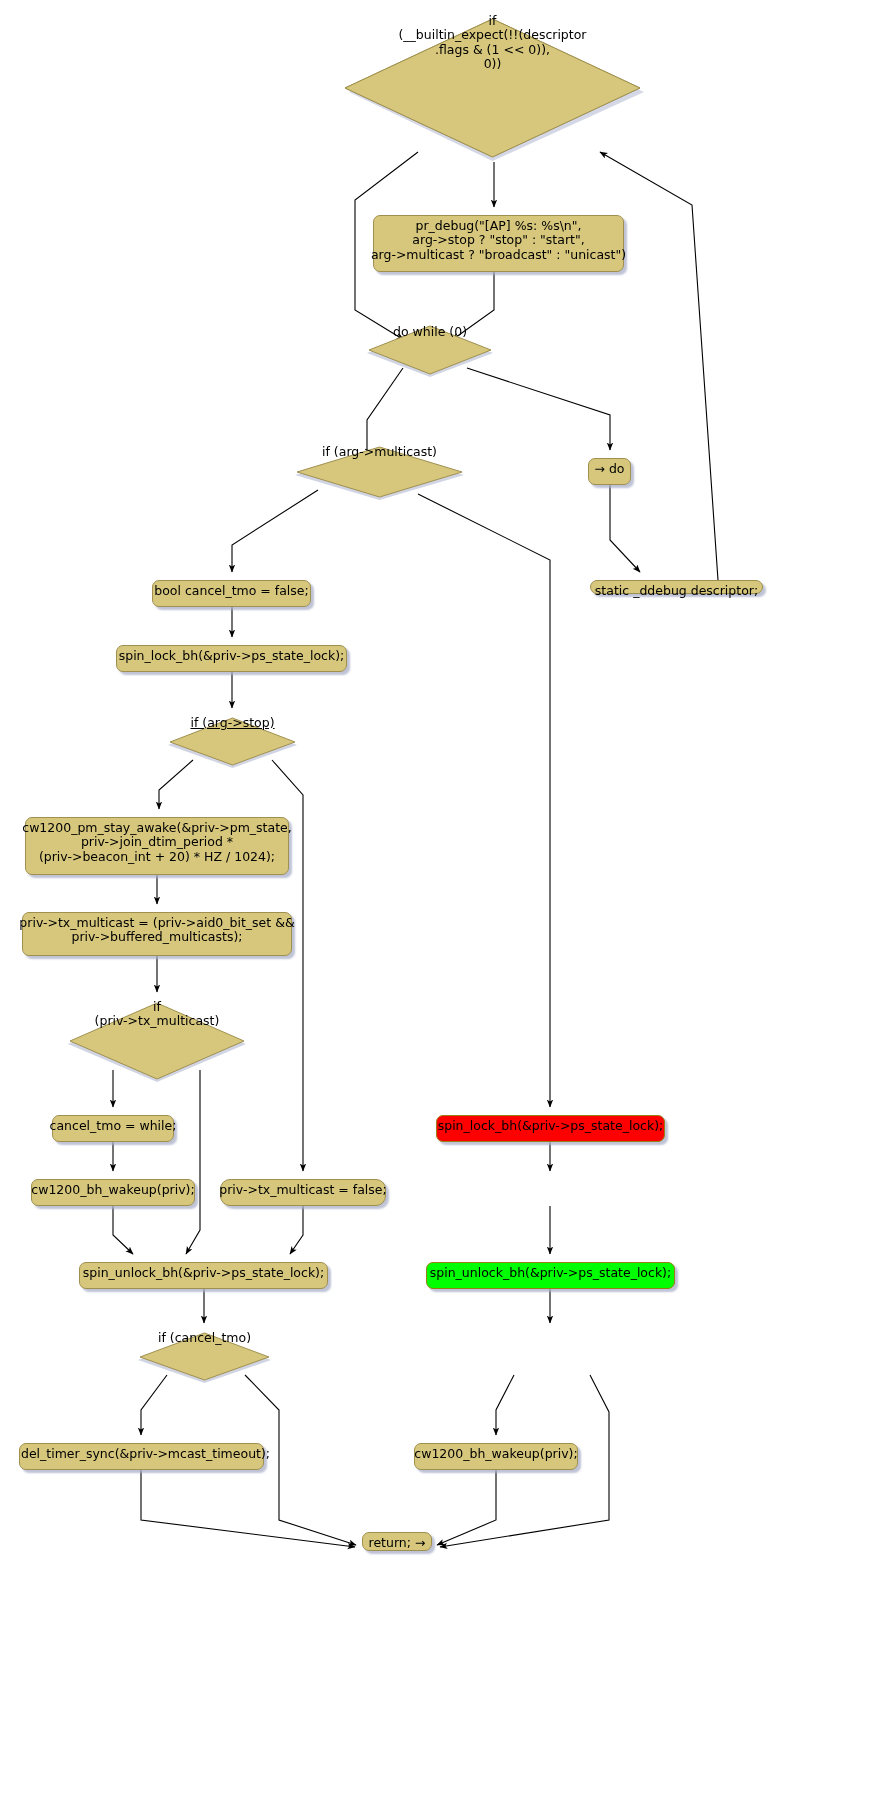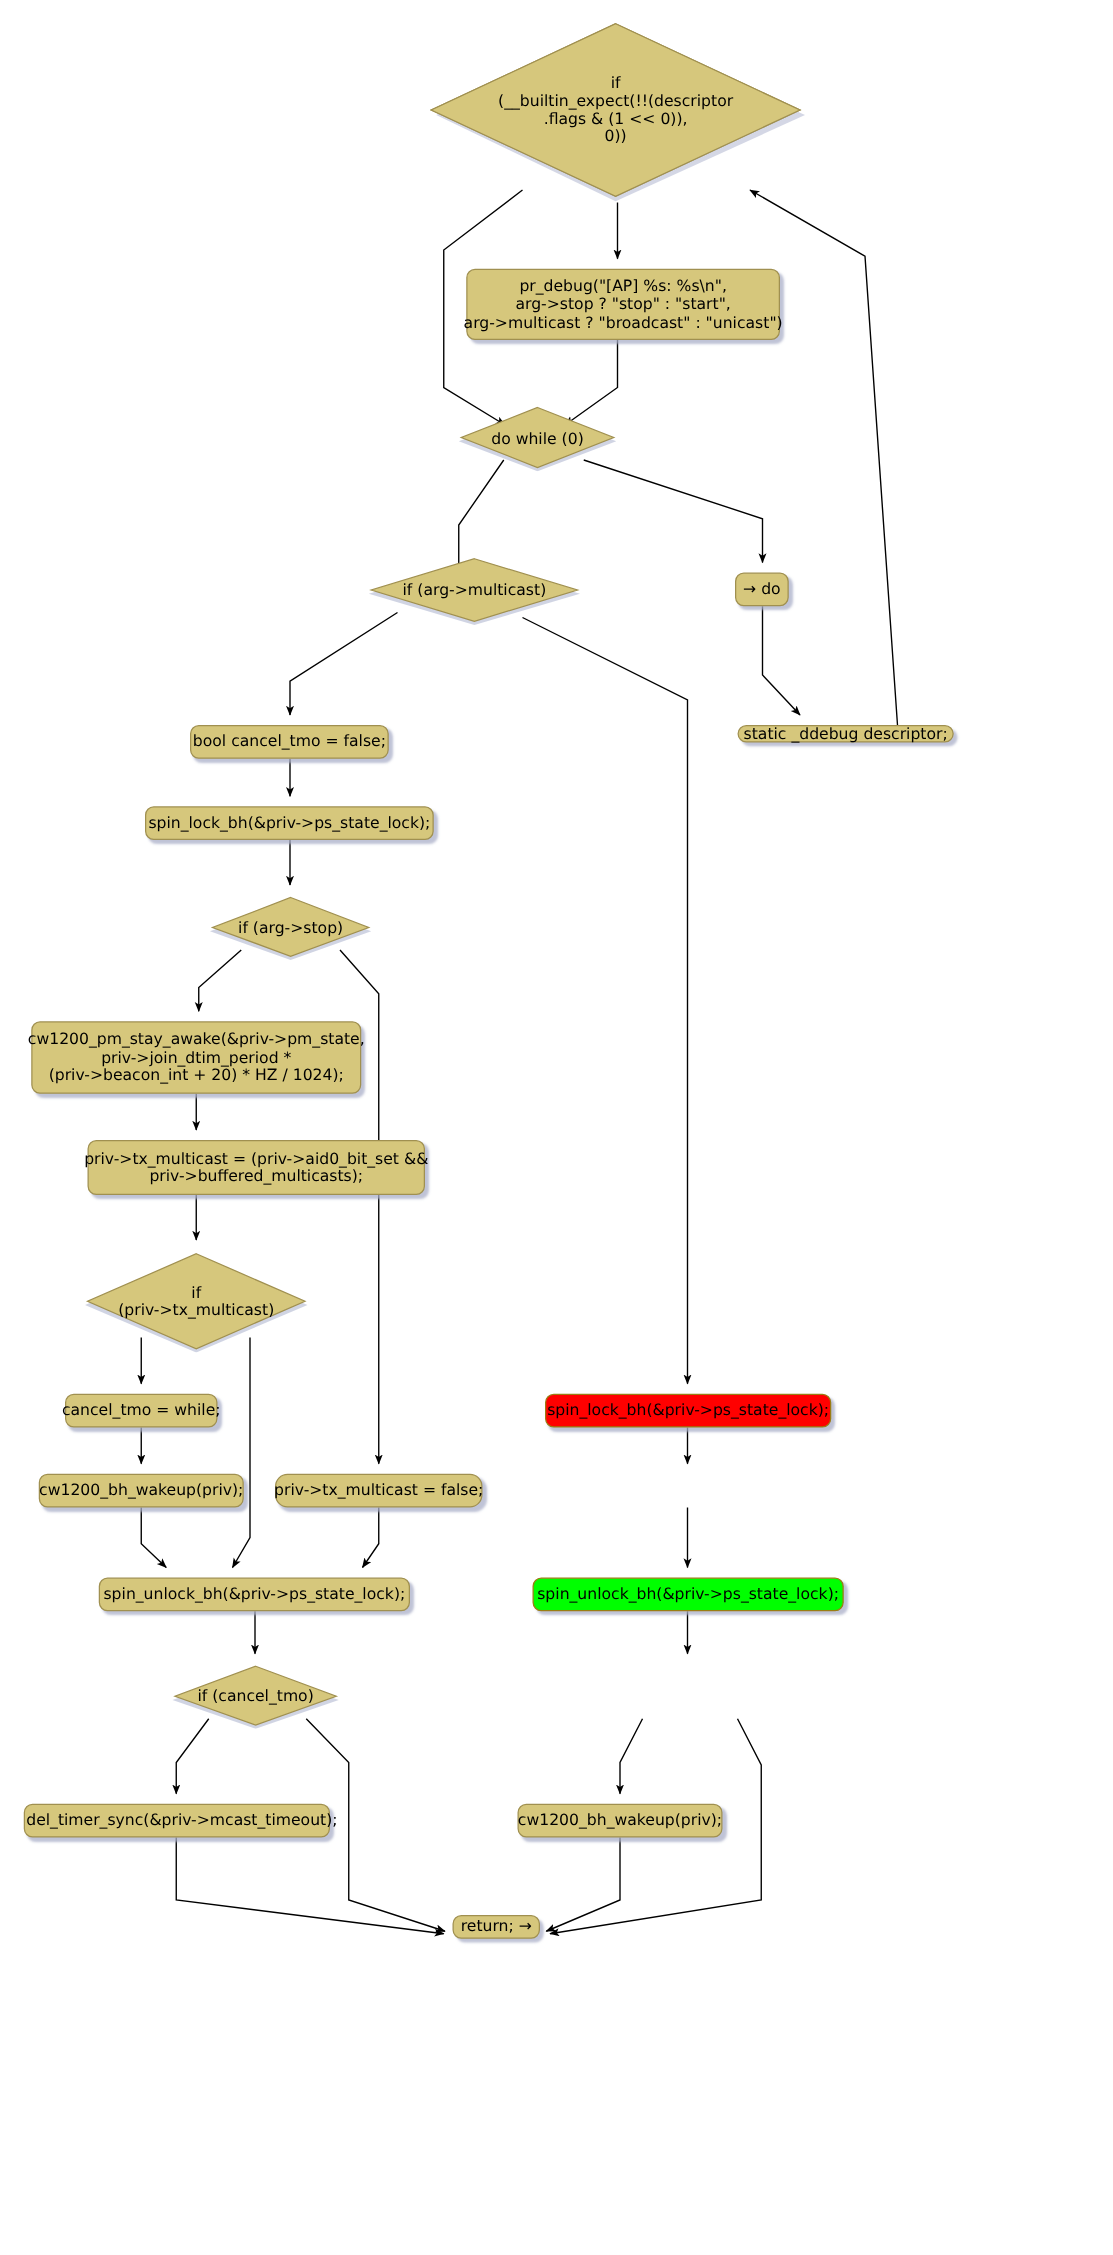--- a/index.html
+++ b/index.html
@@ -24,21 +24,20 @@
     position: absolute;
     left: 0; top: 0;
     width: 890px;
     height: 1804px;
     pointer-events: none;
   }
   .node {
     position: absolute;
     box-sizing: border-box;
     display: flex;
-    align-items: center;
     justify-content: center;
     text-align: center;
     line-height: 1.15;
     white-space: pre;
     color: #000000;
   }
   
   .rect {
     background: #D6C77C;
     border: 1px solid #A09050;
@@ -173,21 +172,21 @@
   </div>
 
   <div class="node diamond" style="left:293px; top:445px; width:173px; height:55px;">
     <svg class="dshape" viewBox="0 0 173 55" preserveAspectRatio="none">
       <polygon points="86.5,5 171,30 86.5,55 2,30" fill="#aab0cc" opacity="0.55"></polygon>
       <polygon points="86.5,2 169,27 86.5,52 4,27" fill="#D6C77C" stroke="#A09050" stroke-width="1"></polygon>
     </svg>
     <span class="dtext">if (arg-&gt;multicast)</span>
   </div>
 
-  <div class="node diamond" style="left:166px; top:716px; width:133px; height:52px;">
+  <div class="node diamond" style="left:166px; top:716px; width:133px; height:52px;text-decoration:underline;">
     <svg class="dshape" viewBox="0 0 133 52" preserveAspectRatio="none">
       <polygon points="66.5,5 131,29 66.5,52 2,29" fill="#aab0cc" opacity="0.55"></polygon>
       <polygon points="66.5,2 129,26 66.5,49 4,26" fill="#D6C77C" stroke="#A09050" stroke-width="1"></polygon>
     </svg>
     <span class="dtext">if (arg-&gt;stop)</span>
   </div>
 
   <div class="node diamond" style="left:66px; top:1000px; width:182px; height:82px;">
     <svg class="dshape" viewBox="0 0 182 82" preserveAspectRatio="none">
       <polygon points="91,6 180,44 91,82 2,44" fill="#aab0cc" opacity="0.55"></polygon>
@@ -215,21 +214,21 @@
   <div class="node rect" style="left:590px; top:580px; width:173px; height:14px;">static _ddebug descriptor;</div>
 
   <div class="node rect" style="left:152px; top:580px; width:159px; height:27px;">bool cancel_tmo = false;</div>
 
   <div class="node rect" style="left:116px; top:645px; width:231px; height:27px;">spin_lock_bh(&amp;priv-&gt;ps_state_lock);</div>
 
   <div class="node rect" style="left:25px; top:817px; width:264px; height:58px;">cw1200_pm_stay_awake(&amp;priv-&gt;pm_state,
 priv-&gt;join_dtim_period *
 (priv-&gt;beacon_int + 20) * HZ / 1024);</div>
 
-  <div class="node rect" style="left:22px; top:912px; width:270px; height:44px;margin-left:48px;">priv-&gt;tx_multicast = (priv-&gt;aid0_bit_set &amp;&amp;
+  <div class="node rect" style="left:22px; top:912px; width:270px; height:44px;">priv-&gt;tx_multicast = (priv-&gt;aid0_bit_set &amp;&amp;
 priv-&gt;buffered_multicasts);</div>
 
   <div class="node rect" style="left:52px; top:1115px; width:122px; height:27px;">cancel_tmo = while;</div>
 
   <div class="node rect" style="left:31px; top:1179px; width:164px; height:27px;">cw1200_bh_wakeup(priv);</div>
 
   <div class="node rect" style="left:220px; top:1179px; width:166px; height:27px;border-radius:10px;">priv-&gt;tx_multicast = false;</div>
 
   <div class="node rect" style="left:79px; top:1262px; width:249px; height:27px;">spin_unlock_bh(&amp;priv-&gt;ps_state_lock);</div>
 

